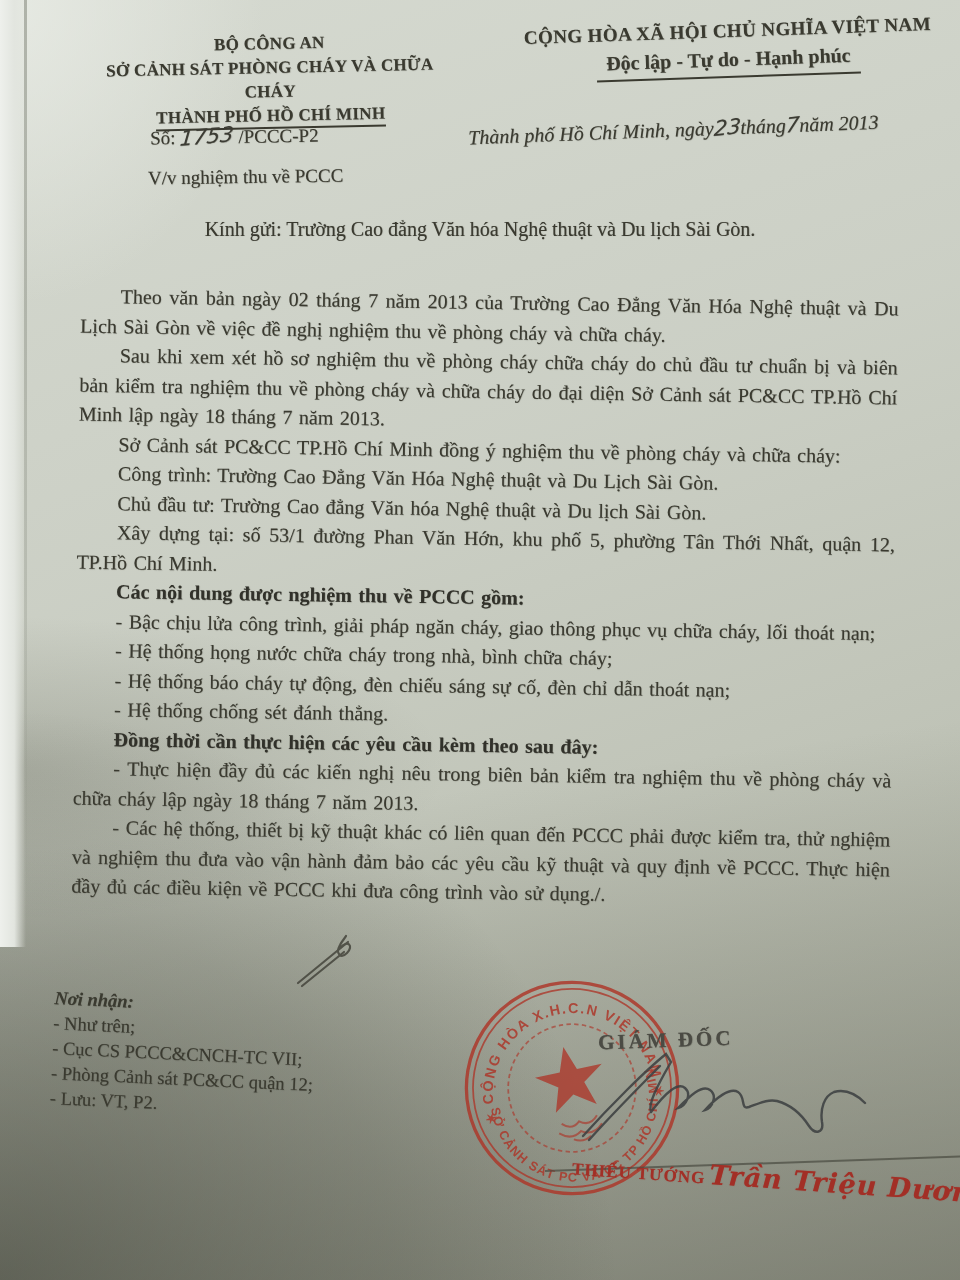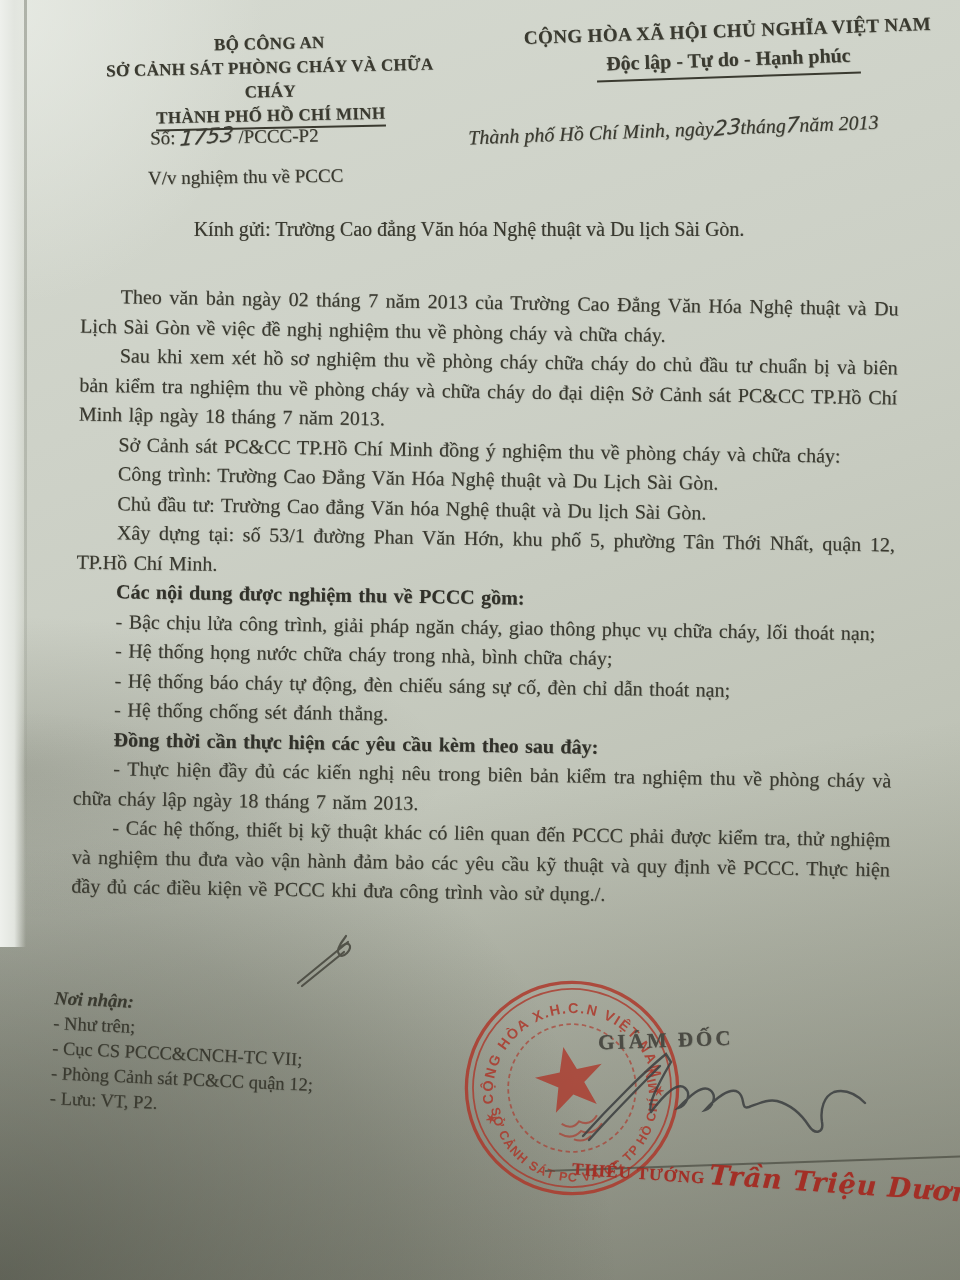--- a/index.html
+++ b/index.html
@@ -33,21 +33,21 @@
              transform:rotate(-2deg);}
   .hdr-right .l1{font-size:19px;letter-spacing:.4px;}
   .hdr-right .l2{font-size:20px;margin-top:6px;display:inline-block;
                  border-bottom:2px solid #3a3a30;padding:0 10px 5px 10px;}
   .docnum{left:150px;top:124px;font-size:19px;transform:rotate(-1deg);}
   .subject{left:148px;top:166px;font-size:19px;transform:rotate(-.8deg);}
   .dateline{left:468px;top:116px;width:490px;font-size:20px;font-style:italic;
             transform:rotate(-2.2deg);white-space:nowrap;}
   .hand{font-family:"DejaVu Sans", sans-serif;font-style:italic;display:inline-block;
         transform:skewX(-10deg) rotate(-4deg);font-size:21px;color:#3c3c34;}
-  .salutation{left:84px;top:218px;width:770px;text-align:center;font-size:20px;}
+  .salutation{left:95px;top:218px;width:770px;text-align:center;font-size:20px;}
   .bodytxt{left:76px;top:288px;width:818px;font-size:20px;line-height:29.5px;
            text-align:justify;transform:rotate(.9deg);word-spacing:1.5px;}
   .bodytxt p{margin:0;text-indent:40px;}
   .bodytxt p.b{font-weight:bold;color:#31312a;}
   .footer-left{left:52px;top:992px;font-size:18.5px;line-height:25px;transform:rotate(2.6deg);}
   .footer-left .t{font-weight:bold;font-style:italic;}
   .sig-title{left:598px;top:1028px;font-size:21px;font-weight:bold;letter-spacing:3px;
              color:#4b4b44;transform:rotate(-2deg);}
   .signer-stamp{left:572px;top:1164px;color:#a22f26;transform:rotate(4deg);white-space:nowrap;
                 text-shadow:0 0 1px rgba(162,47,38,.6);}

